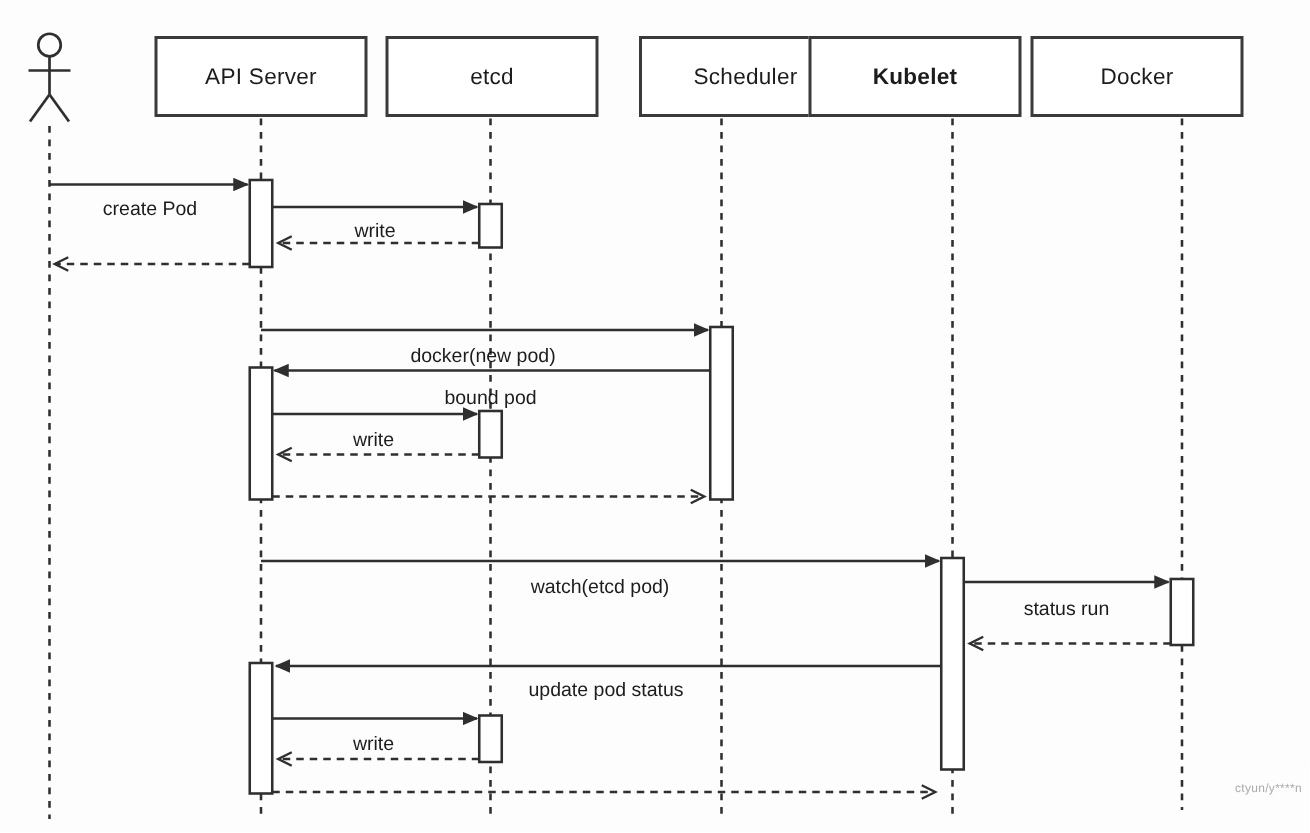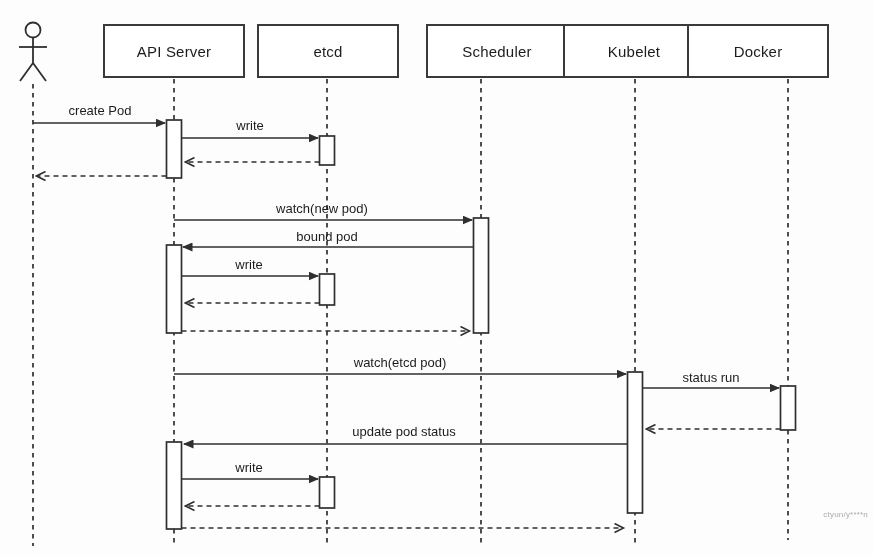--- a/index.html
+++ b/index.html
@@ -35,25 +35,26 @@
     color: #1c1c1c;
     letter-spacing: 0.2px;
   }
   .msg-label {
     position: absolute;
     transform: translateX(-50%);
     font-size: 13px;
     color: #1c1c1c;
     white-space: nowrap;
     background: transparent;
+    margin-top: 28px;
   }
   .watermark {
     position: absolute;
     right: 5px;
-    top: 510px;
+    top: 521px;
     font-size: 8px;
     color: #aaaaaa;
     letter-spacing: 0.2px;
     text-align: center;
   }
 </style>
 </head>
 <body>
 
 <div class="stage">
@@ -122,30 +123,30 @@
 
   <div class="participant-box" style="left:103px;">
     <span>API Server</span>
   </div>
   <div class="participant-box" style="left:257px;">
     <span>etcd</span>
   </div>
   <div class="participant-box" style="left:406px;margin-left:20px;">
     <span>Scheduler</span>
   </div>
-  <div class="participant-box" style="left:563px;">
+  <div class="participant-box" style="left:539px;font-weight:bold;">
     <span>Kubelet</span>
   </div>
   <div class="participant-box" style="left:687px;">
     <span>Docker</span>
   </div>
 
   <div class="msg-label" style="left:100px; top:103px;">create Pod</div>
   <div class="msg-label" style="left:250px; top:118px;">write</div>
-  <div class="msg-label" style="left:322px; top:201px;">watch(new pod)</div>
+  <div class="msg-label" style="left:322px; top:201px;">docker(new pod)</div>
   <div class="msg-label" style="left:327px; top:229px;">bound pod</div>
   <div class="msg-label" style="left:249px; top:257px;">write</div>
   <div class="msg-label" style="left:400px; top:355px;">watch(etcd pod)</div>
   <div class="msg-label" style="left:711px; top:370px;">status run</div>
   <div class="msg-label" style="left:404px; top:424px;text-align:center;">update pod status</div>
   <div class="msg-label" style="left:249px; top:460px;">write</div>
 
   <div class="watermark">ctyun/y****n</div>
 
 </div>

